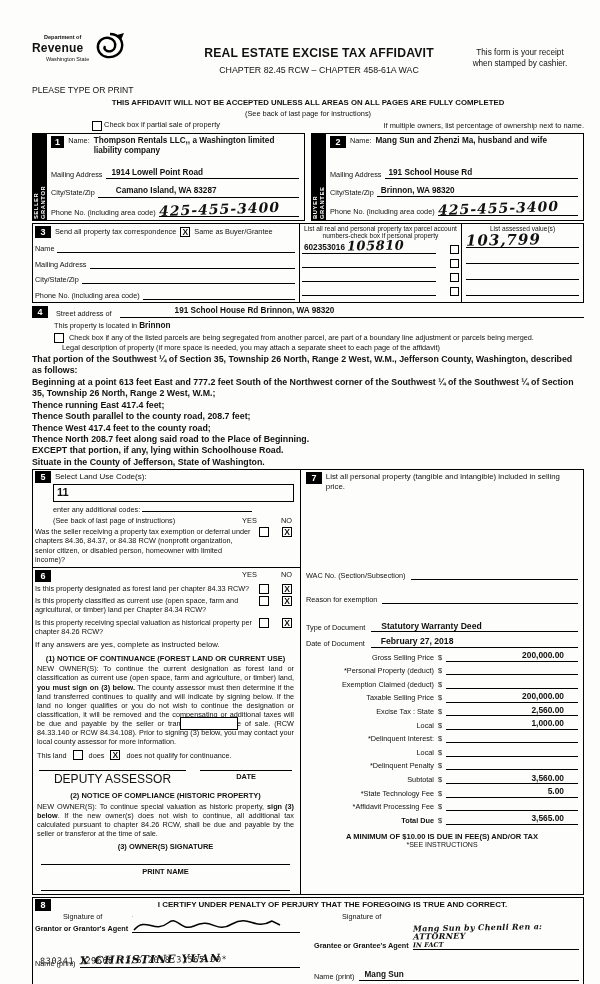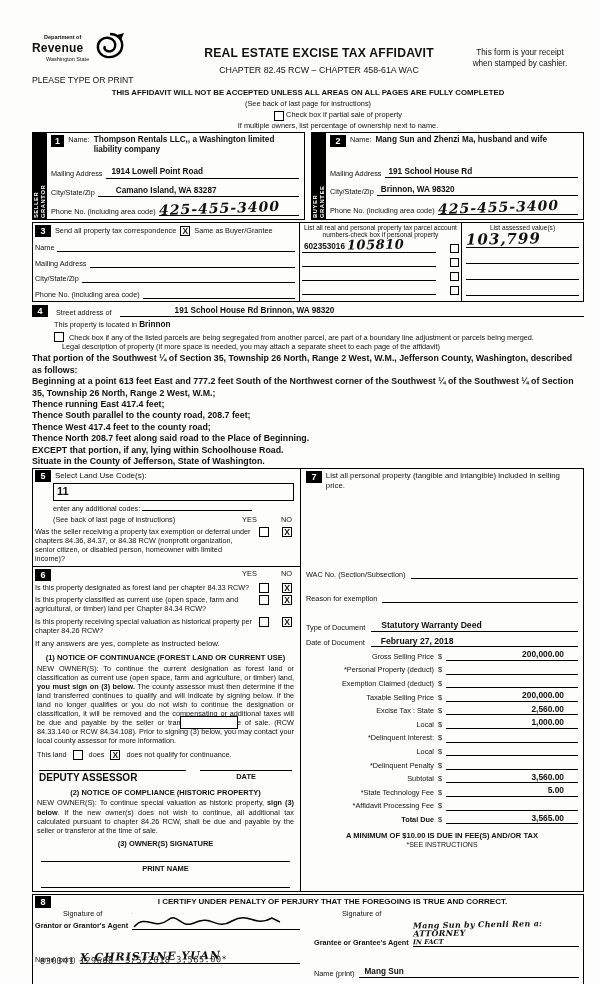--- a/index.html
+++ b/index.html
@@ -20,24 +20,24 @@
 
   
   .hdr { display:grid; grid-template-columns:150px 1fr 128px; align-items:start; }
   .logo-line1 { font-size:5.5px; font-weight:bold; margin-left:12px; }
   .logo-rev { font-size:12px; font-weight:bold; letter-spacing:0.2px; }
   .logo-state { font-size:5.5px; margin-left:14px; }
   .logo-swirl { position:absolute; left:95px; top:32px; }
   .hdr-title { font-size:12.2px; font-weight:bold; text-align:center; margin-top:12px; letter-spacing:0.2px; }
   .hdr-chapter { font-size:8.8px; text-align:center; margin-top:4px; }
   .hdr-receipt { font-size:8.2px; text-align:center; margin-top:14px; line-height:1.3; }
-  .please { font-size:8.6px; margin-top:12px; }
+  .please { font-size:8.6px; margin-top:22px; }
   .warning { font-size:7.8px; font-weight:bold; text-align:center; margin-top:3px; }
   .seeback { font-size:7.4px; text-align:center; margin-top:1px; }
-  .partial-row { display:flex; justify-content:space-between; margin:2px 0 2px 60px; font-size:7.4px; align-items:center;flex-direction:column; }
+  .partial-row { display:flex; justify-content:space-between; margin:2px 0 2px 60px; font-size:7.4px; align-items:center; }
 
   
   .parties { display:flex; gap:6px; }
   .party { display:flex; flex:1; }
   .strip { width:15px; background:#000; color:#fff; display:flex; justify-content:center; padding:2px 0; }
   .strip span { writing-mode:vertical-rl; transform:rotate(180deg); font-size:5.8px; font-weight:bold; letter-spacing:0.6px; line-height:1.1; }
   .party-box { flex:1; border:1.6px solid #000; border-left:none; padding:2px 5px 3px 4px; position:relative; }
   .party-box .nrow { display:flex; gap:4px; }
   .fline { border-bottom:1px solid #000; flex:1; min-height:10px; }
   .frow { display:flex; align-items:flex-end; margin-top:7px; gap:3px; }
@@ -70,21 +70,21 @@
   .codebox { border:1px solid #000; margin:1px 2px 0 18px; padding:1px 3px; font-weight:bold; font-size:11px; }
   .yn-head { display:flex; justify-content:flex-end; gap:24px; font-size:7.4px; padding-right:4px; }
   .qrow { display:flex; align-items:flex-start; margin-top:2px; }
   .qtext { flex:1; padding-right:6px; }
   .qboxes { display:flex; gap:13px; padding-right:4px; align-items:flex-start; }
   .sec6 { padding:2px 4px 3px 2px; }
   .notice-t { font-weight:bold; text-align:center; font-size:7.5px; margin-top:4px; }
   .notice-b { text-align:justify; margin-top:1px; padding:0 2px; }
   .land-row { display:flex; align-items:center; gap:6px; margin-top:4px; padding-left:2px; }
   .sigline-row { display:flex; gap:14px; margin-top:10px; padding:0 4px; }
-  .sig-l { flex:1.6; border-top:1px solid #000; font-size:10px; font-weight:bold; padding-top:1px; }
+  .sig-l { flex:1.6; border-top:1px solid #000; text-align:center; font-size:12px; font-weight:normal; padding-top:1px; }
   .sig-d { flex:1; border-top:1px solid #000; text-align:center; font-size:7.4px; font-weight:bold; padding-top:1px; }
   .wide-line { border-bottom:1px solid #000; margin:10px 6px 0 6px; min-height:4px; }
 
   
   .exrow { display:flex; align-items:flex-end; gap:5px; margin-top:6px; }
   .docrow { display:flex; align-items:flex-end; gap:6px; margin-top:6px; }
   .docval { border-bottom:1px solid #000; flex:1; font-weight:bold; font-size:8.6px; padding-left:10px; }
   .mrow { display:flex; align-items:flex-end; margin-top:2.6px; height:11px; }
   .mlabel { width:128px; text-align:right; white-space:nowrap; }
   .mdollar { width:12px; text-align:center; }

